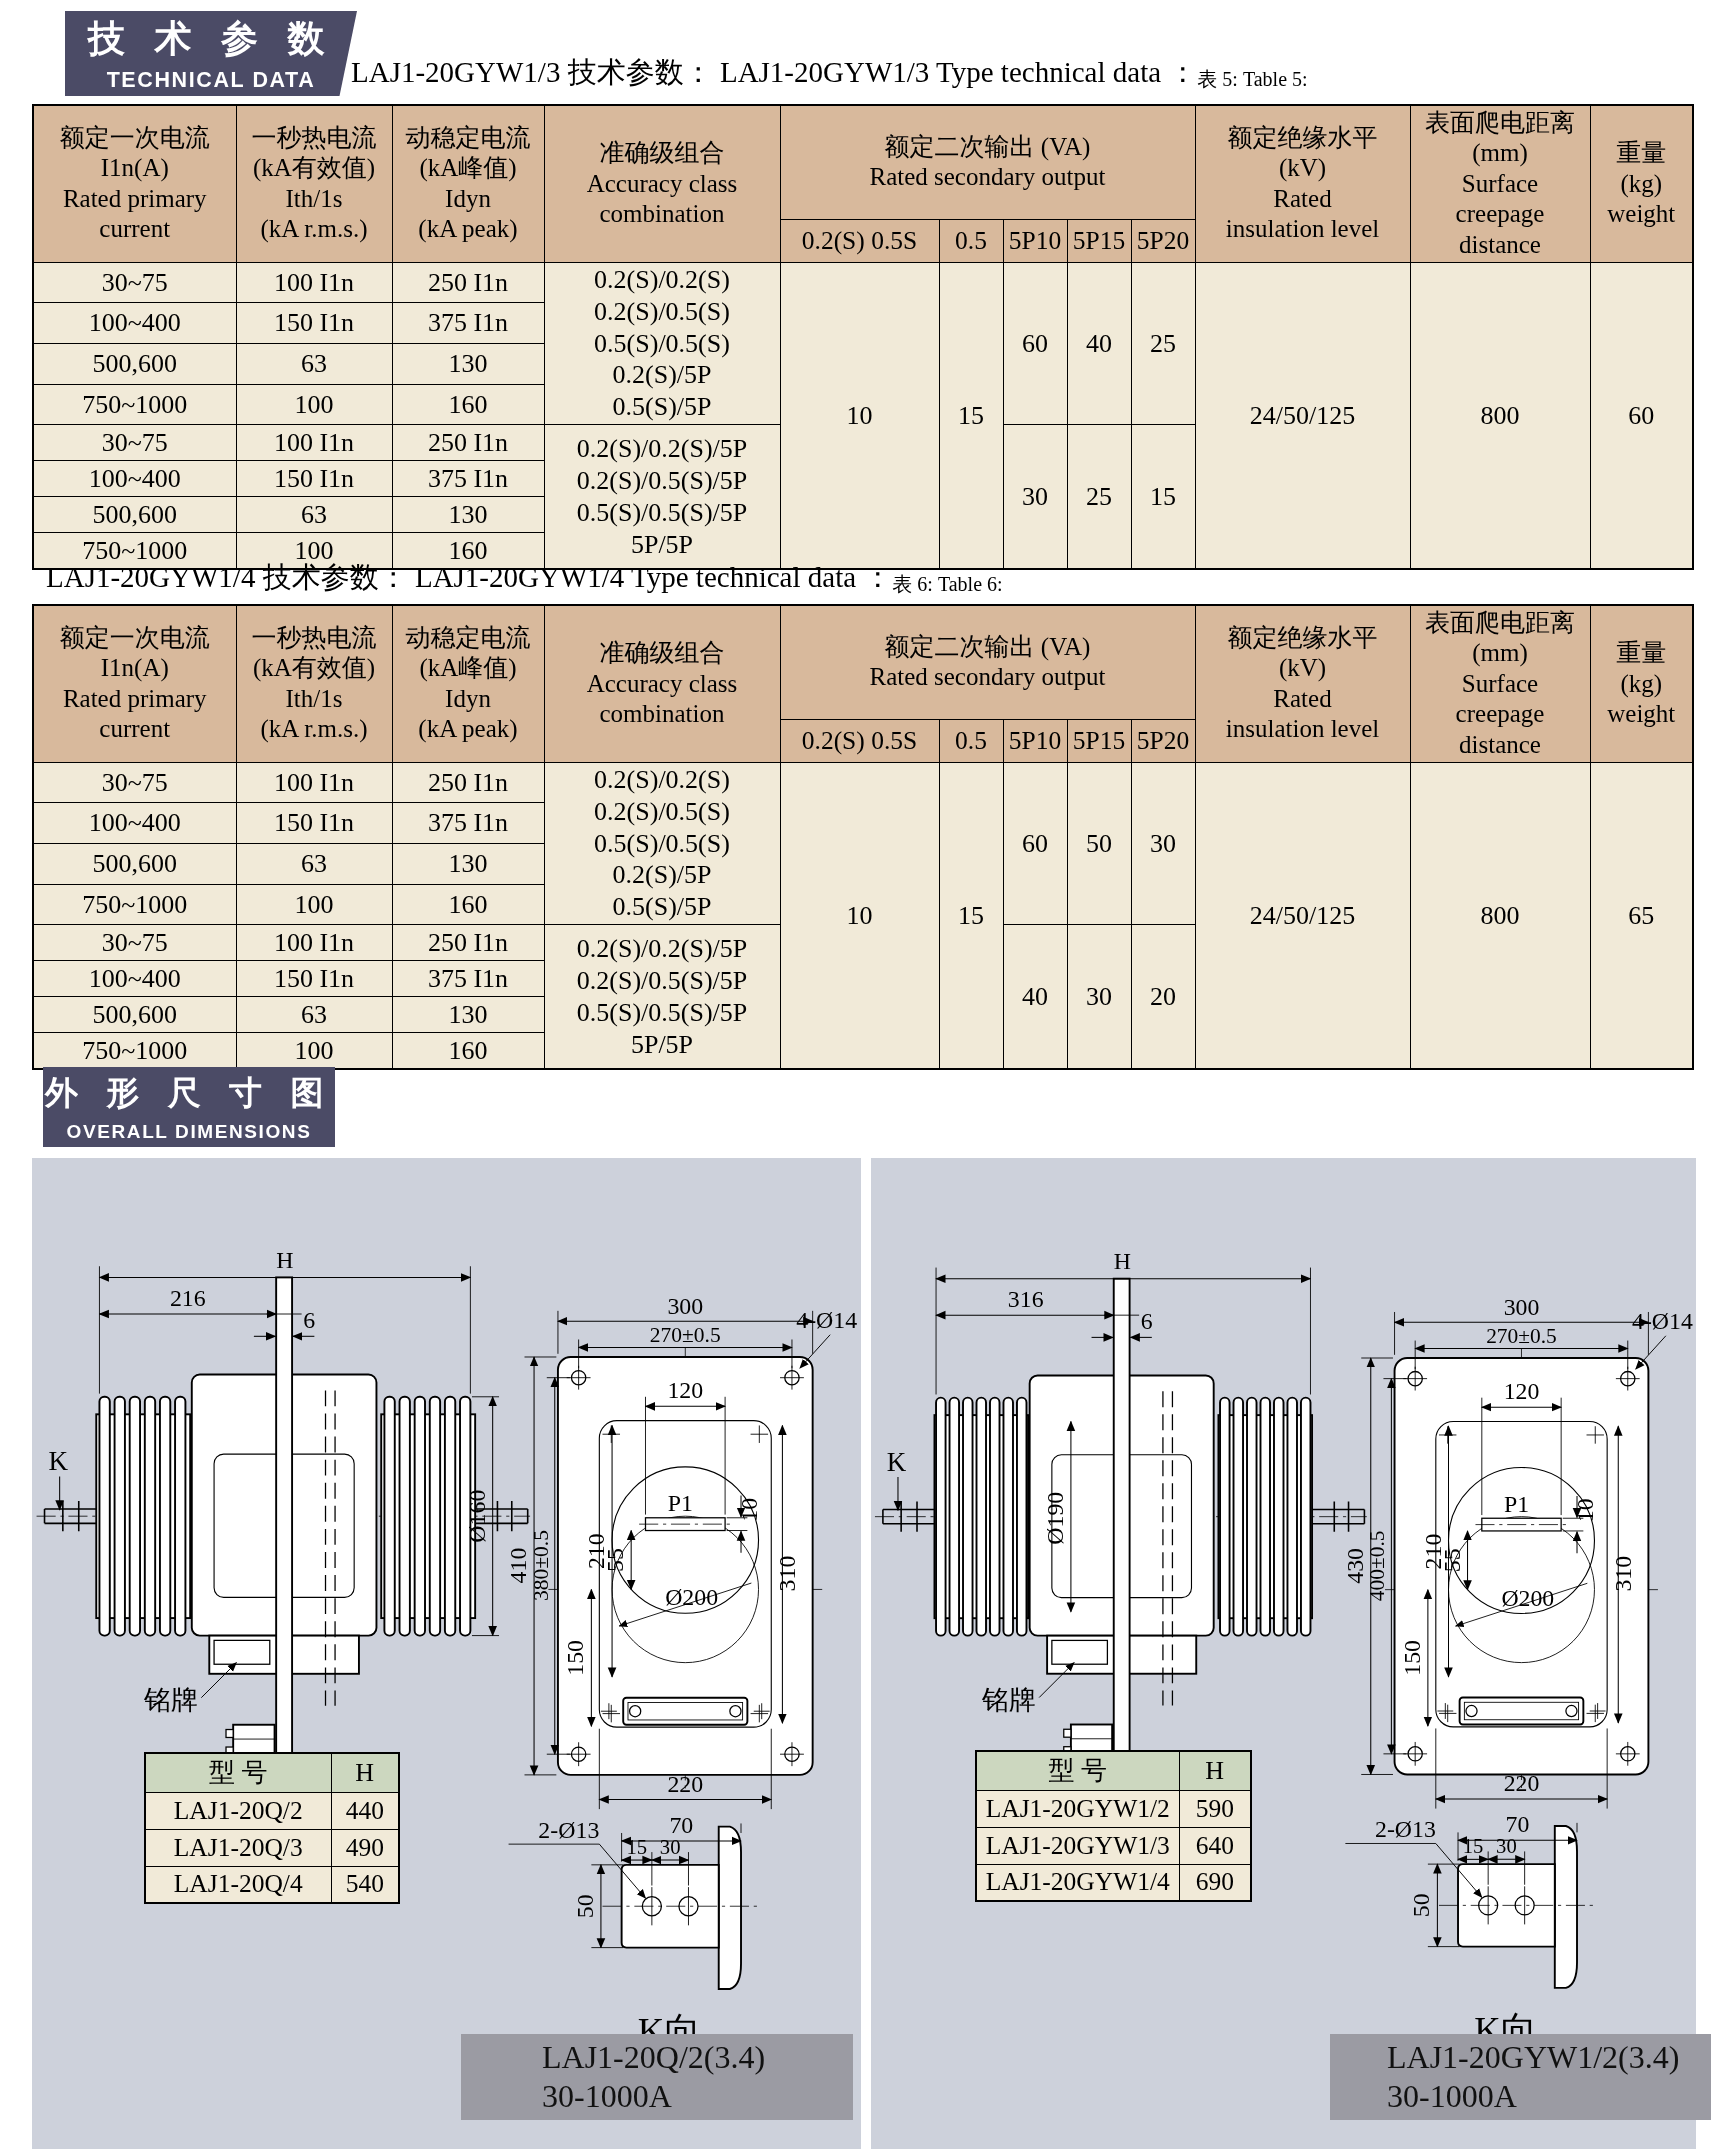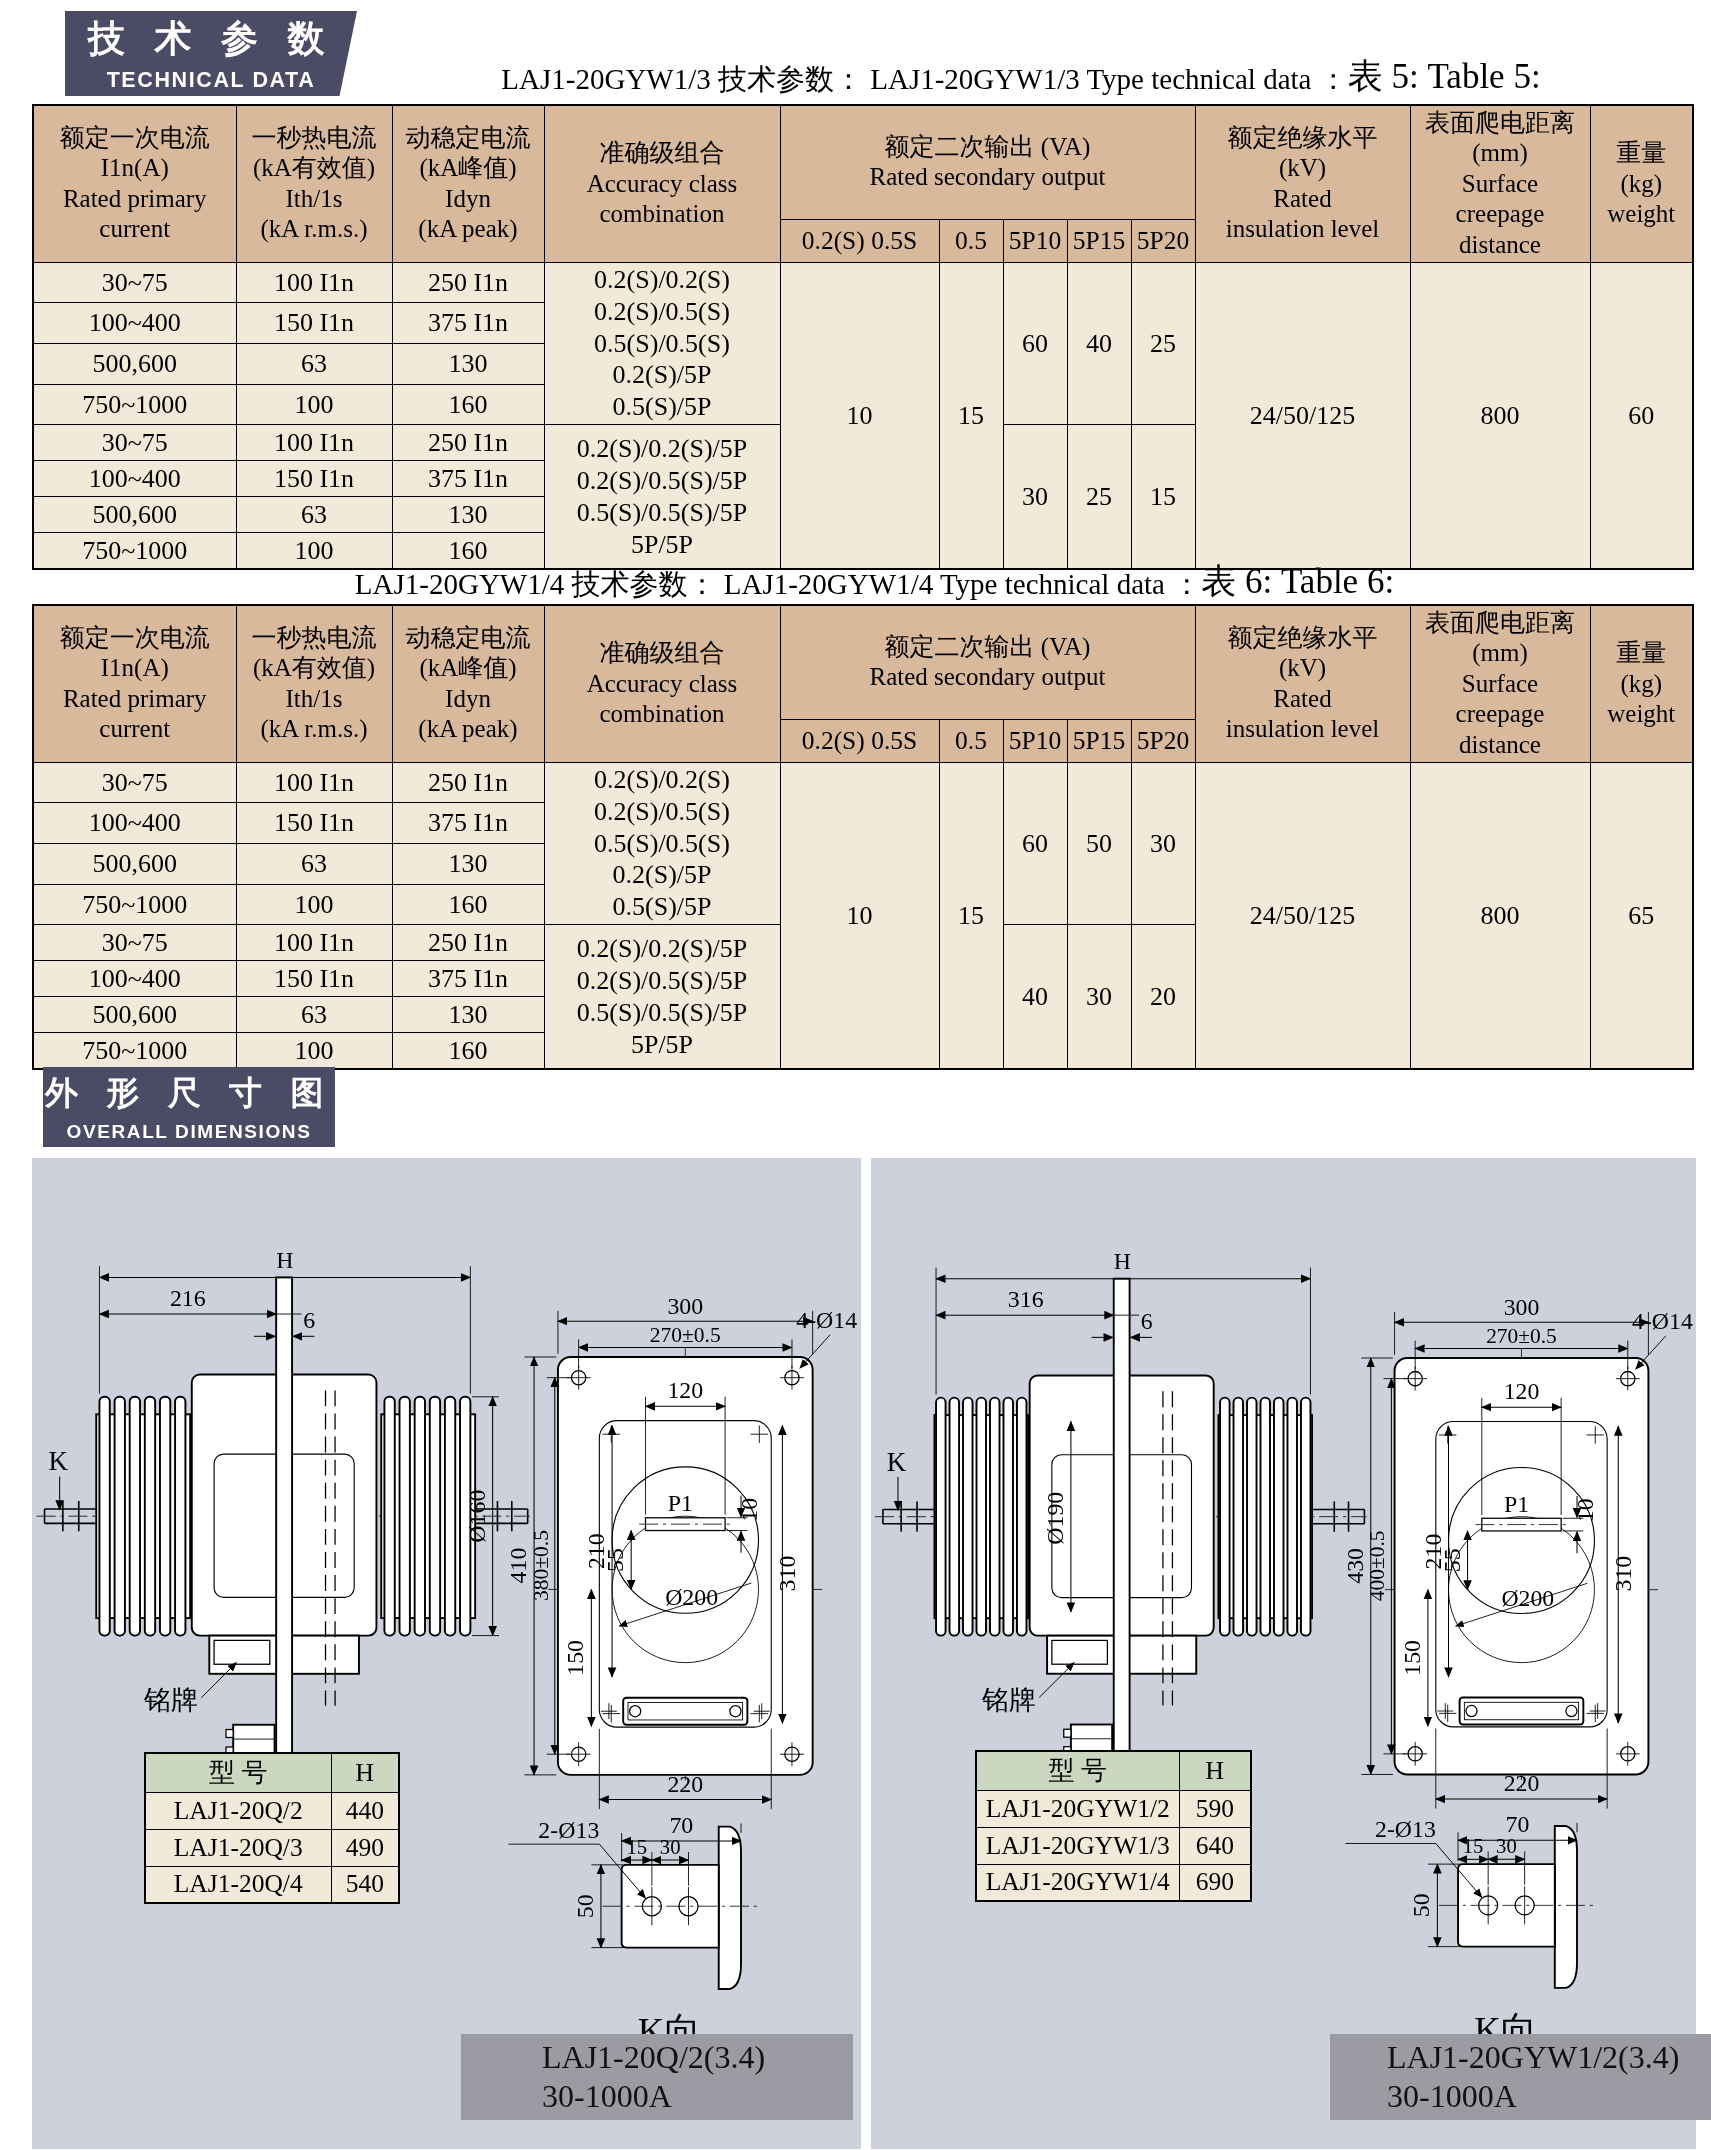--- a/index.html
+++ b/index.html
@@ -16,23 +16,23 @@
   .banner {
     background:#4b4b66; color:#fff; text-align:center;
     font-family:"Liberation Sans","DejaVu Sans",sans-serif;
     display:flex; flex-direction:column; justify-content:center; gap:4.8px;
   }
   .banner .zh { font-size:37px; font-weight:bold; letter-spacing:9.6px; }
   .banner .en { font-size:21.5px; font-weight:bold; letter-spacing:1.6px; }
   .slant { clip-path: polygon(0 0, 100% 0, calc(100% - 17.5px) 100%, 0 100%); margin-left: 22px; }
 
   
-  .title-row { display:flex; justify-content:center; align-items:flex-end; }
+  .title-row { display:flex; justify-content:flex-start; align-items:flex-end; }
   .title-main { font-size:29px; }
-  .title-label { font-size:35px; }
+  .title-label { font-size:20px; }
 
   
   table.tech { border-collapse:collapse; table-layout:fixed; width:1660px; }
   table.tech td {
     border:1.6px solid #000; text-align:center; vertical-align:middle;
     font-size:25px; line-height:1.22; padding:1.6px;
   }
   table.tech { border:2.4px solid #000; }
   .pre { white-space:pre-line; }
   tr.hdr td { background:#d8b99c; }

